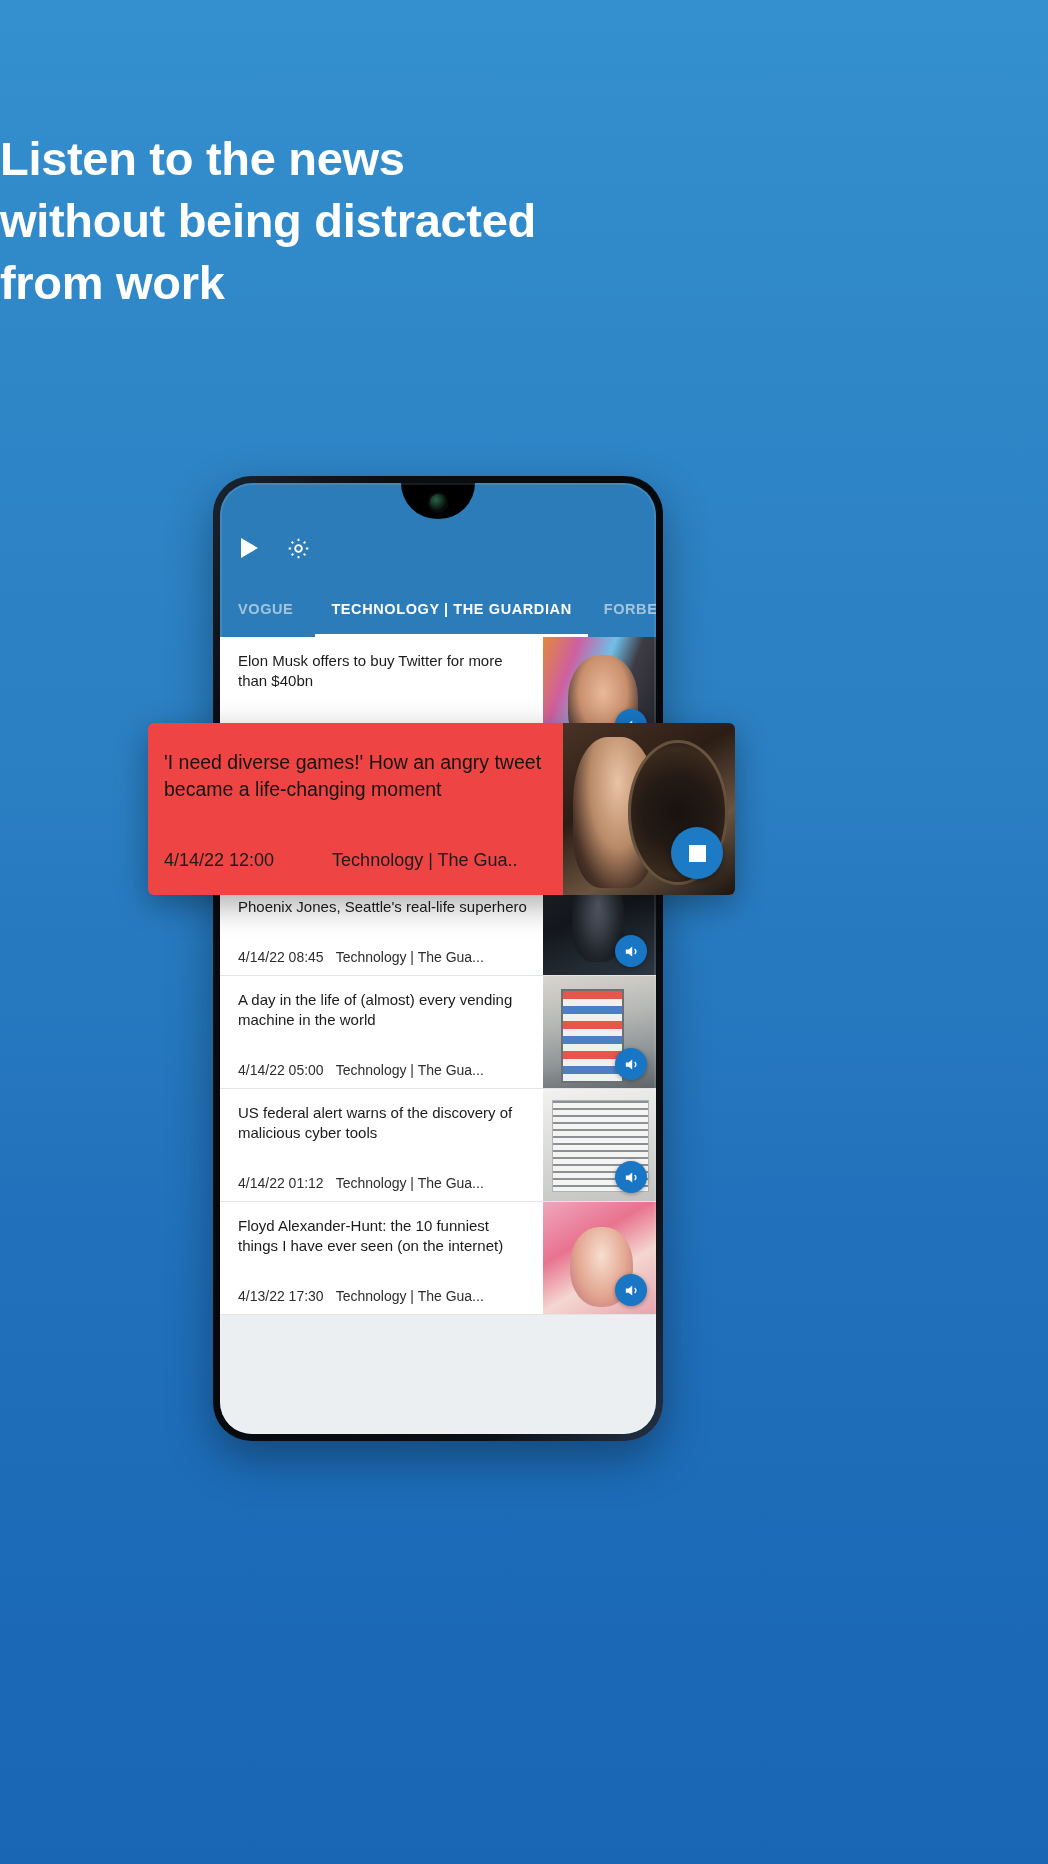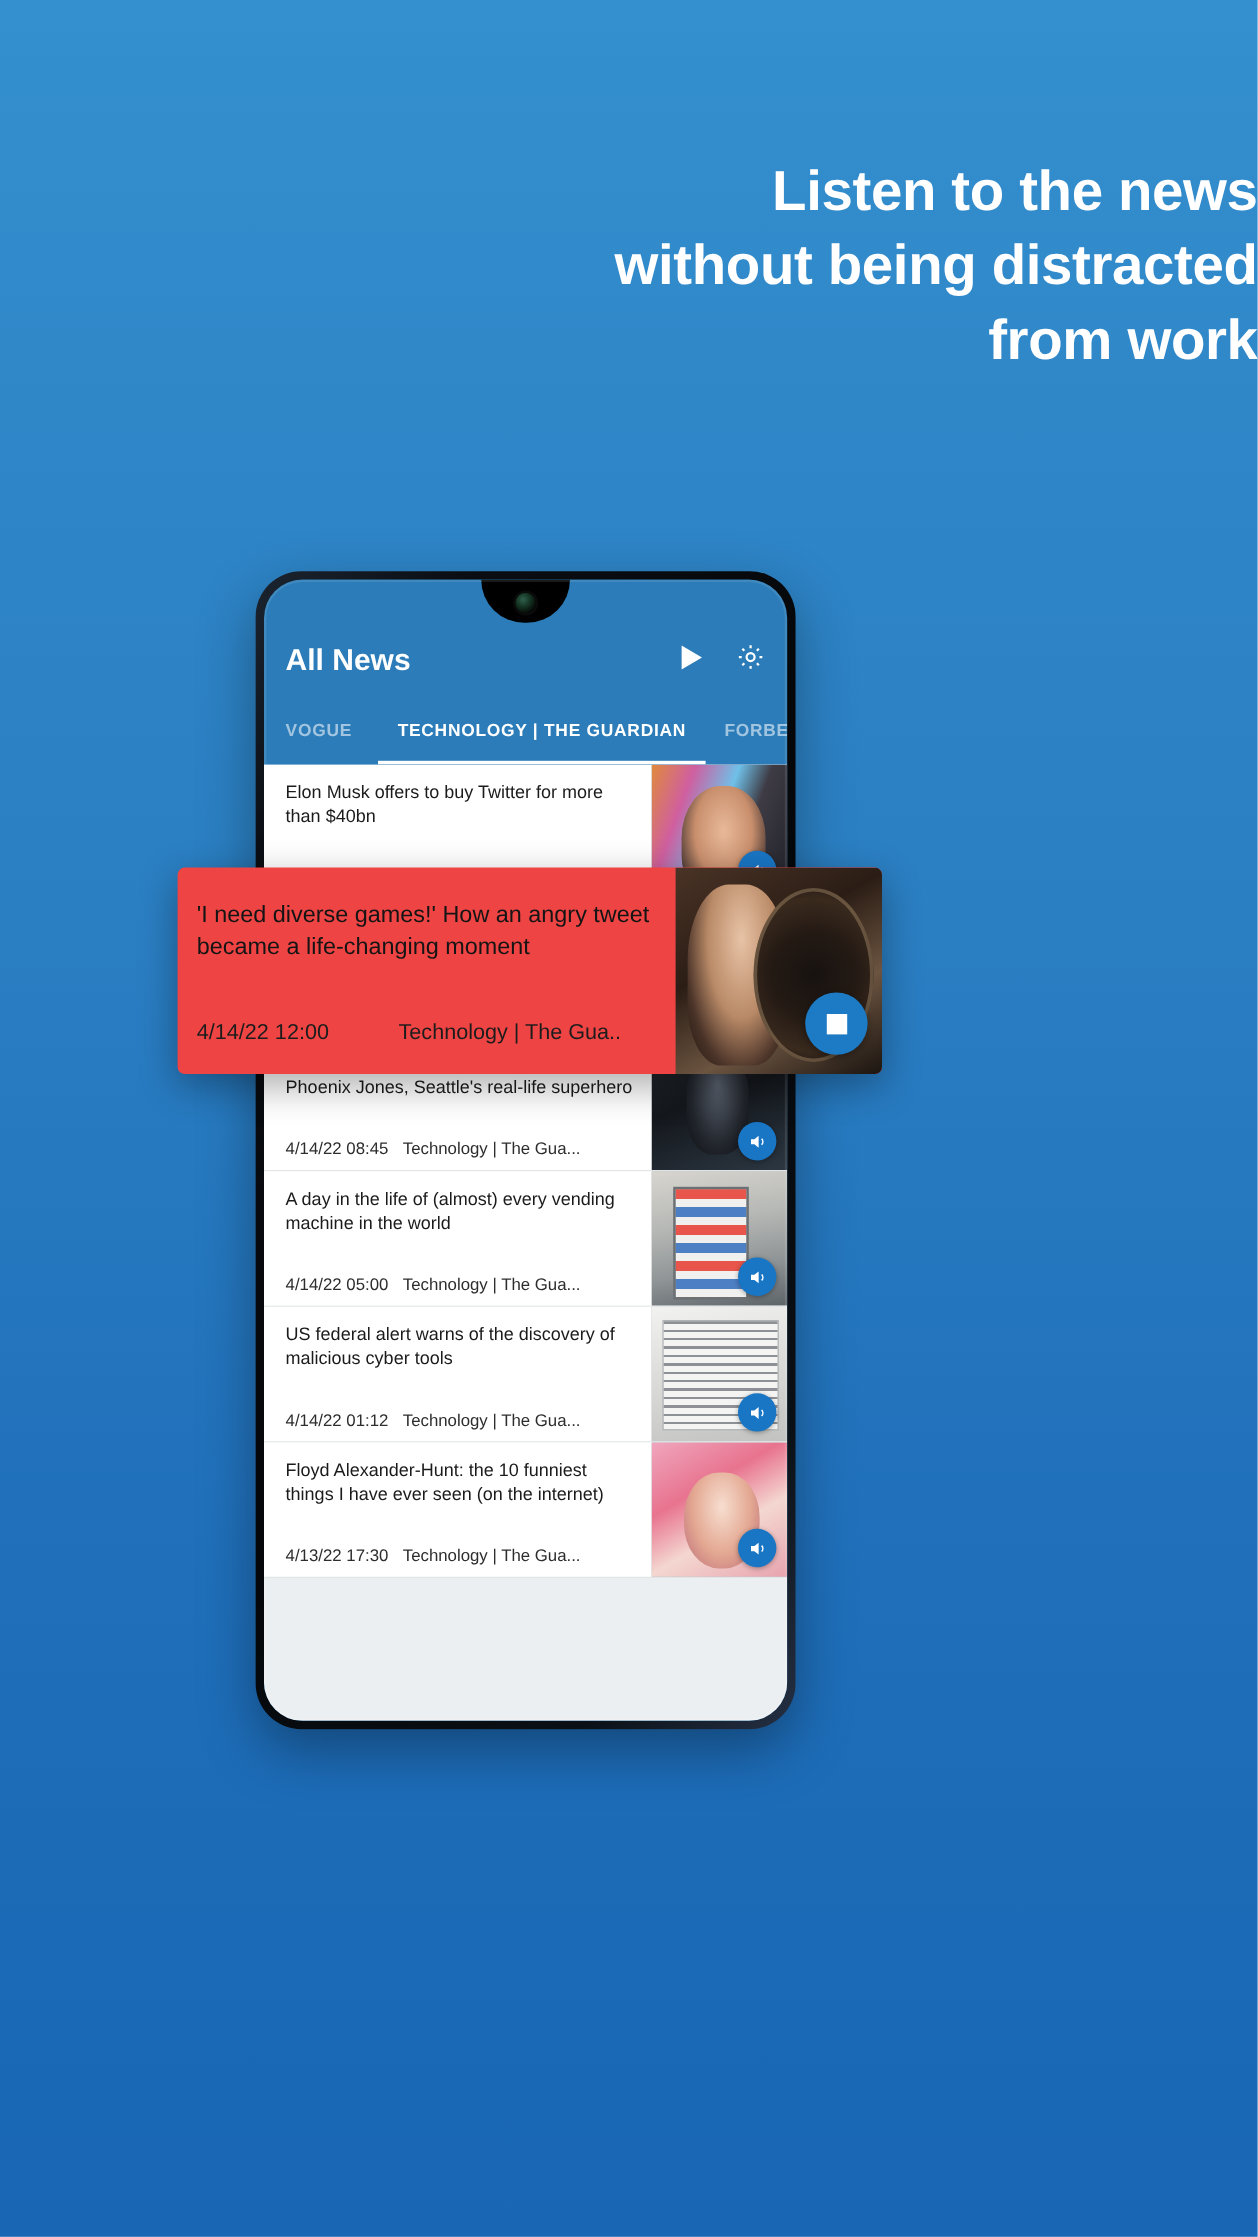--- a/index.html
+++ b/index.html
@@ -6,21 +6,21 @@
   html,body { width:1048px; height:1864px; }
   body {
     font-family:"Liberation Sans", sans-serif;
     background:linear-gradient(180deg,#3590cf 0%, #2f87c8 18%, #2a7ec2 42%, #1f6fba 70%, #1866b4 100%);
     position:relative; overflow:hidden;
   }
 
   
   .promo {
     position:absolute; left:0; top:128px; width:1048px;
-    text-align:right; color:#ffffff;
+    text-align:left; color:#ffffff;
     font-size:47px; font-weight:bold; line-height:1.32;
     letter-spacing:-0.3px;
   }
   .promo .ln { display:block; }
 
   
   .phone {
     position:absolute; left:213px; top:476px;
     width:450px; height:965px;
     border-radius:38px;
@@ -197,21 +197,20 @@
 
 <div class="phone">
   <div class="phone-inner">
 
 
     <div class="notch">
       <div class="cam"></div>
     </div>
 
     <div class="appbar">
-      <div class="app-title">All News</div>
       <div class="appbar-actions">
         <span>
           <svg width="22" height="24" viewBox="0 0 22 24">
               <path d="M3 2 L20 12 L3 22 Z" fill="#ffffff"></path>
             </svg>
         </span>
         <span>
           <svg width="25" height="25" viewBox="0 0 24 24" fill="none" stroke="#ffffff" stroke-width="1.8">
             <circle cx="12" cy="12" r="3.2"></circle>
             <path d="M12 2.6v2.3M12 19.1v2.3M21.4 12h-2.3M4.9 12H2.6M18.6 5.4l-1.6 1.6M7 17l-1.6 1.6M18.6 18.6L17 17M7 7L5.4 5.4"></path>

